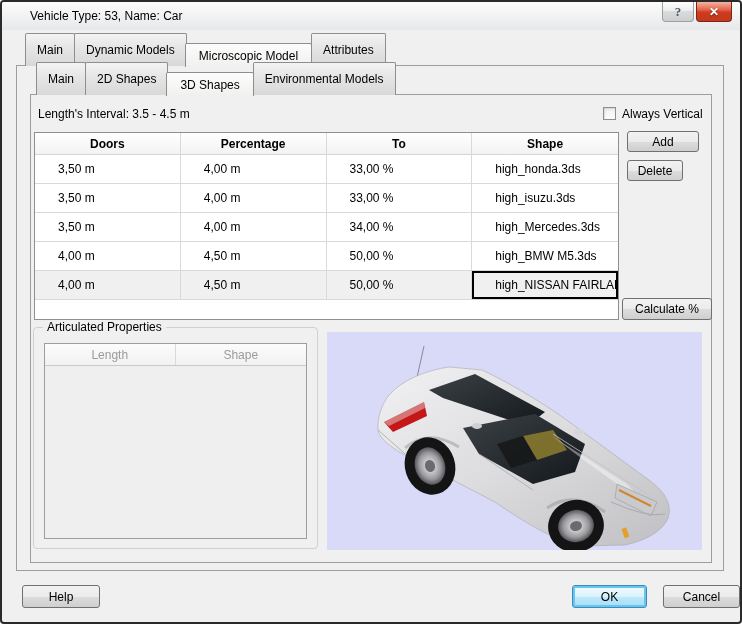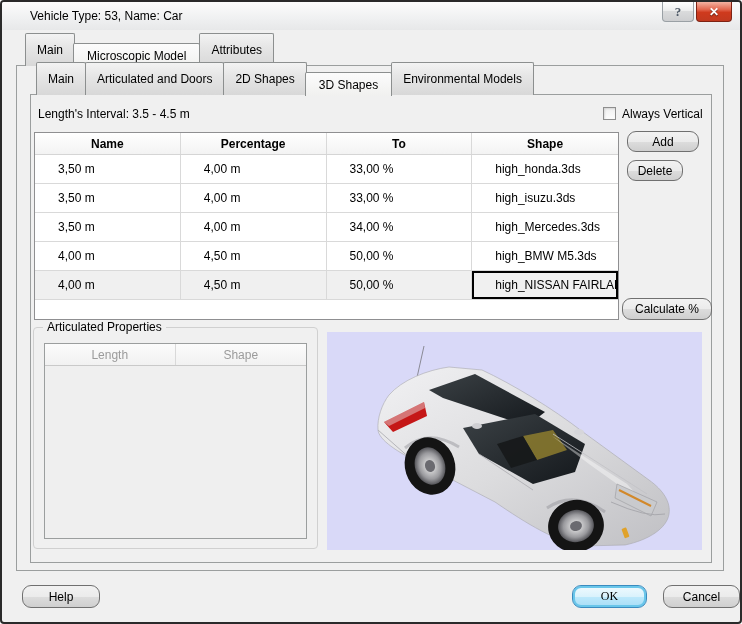--- a/index.html
+++ b/index.html
@@ -72,33 +72,33 @@
     font-weight:bold; border-right:1px solid #d9d9d9;
   }
   .st-header > div:last-child { border-right:none; }
   .st-row { display:grid; grid-template-columns:repeat(4,1fr); height:29px; border-bottom:1px solid #d9d9d9; }
   .st-row > div { display:flex; align-items:center; padding-left:23px; border-right:1px solid #d9d9d9; overflow:hidden; white-space:nowrap; }
   .st-row > div:last-child { border-right:none; }
   .st-row.selected { background:#f0f0f0; }
   .sel-cell { box-shadow:inset 0 0 0 2px #000; }
   .btn {
     position:absolute; z-index:4;
-    border:1px solid #707070; border-radius:9px;
+    border:1px solid #707070; border-radius:3px;
     background:linear-gradient(#f2f2f2,#ebebeb 50%,#dddddd 50%,#cfcfcf);
     font-family:"Liberation Sans", sans-serif; font-size:12px; color:#000;
     display:flex; align-items:center; justify-content:center; padding:0; cursor:default;
   }
   .btn-add      { left:625px; top:129px; width:72px; height:21px; }
   .btn-delete   { left:625px; top:158px; width:56px; height:21px; }
   .btn-calc     { left:620px; top:296px; width:90px; height:22px; }
   .btn-helpf    { left:20px;  top:583px; width:78px; height:23px; z-index:6; }
   .btn-ok       {
     left:570px; top:583px; width:75px; height:23px; z-index:6;
     background:linear-gradient(#f0fafe,#daf2fc 50%,#bde9fb 50%,#a8ddf7);
-    border:1px solid #3a8bbf; box-shadow:inset 0 0 0 2px #69c6ea;font-family:Liberation Serif, serif;
+    border:1px solid #3a8bbf; box-shadow:inset 0 0 0 2px #69c6ea;
   }
   .btn-cancel   { left:661px; top:583px; width:77px; height:23px; z-index:6;text-align:right; }
   
   .groupbox {
     position:absolute; left:31px; top:325px; width:285px; height:222px; z-index:3;
     border:1px solid #d0d0d0; border-radius:4px;
   }
   .group-label { position:absolute; left:9px; top:-8px; background:#f0f0f0; padding:0 4px; white-space:nowrap; }
   .art-table {
     position:absolute; left:10px; top:15px; width:263px; height:196px;
@@ -129,41 +129,41 @@
   </div>
   <div class="cap-btn help">
     <span class="qmark">?</span>
   </div>
   <div class="cap-btn close">
     <span class="xmark">✕</span>
   </div>
 
   <div class="tabrow tabrow1">
     <div class="tab">Main</div>
+    <div class="tab">Dynamic Models</div>
     <div class="tab active">Microscopic Model</div>
     <div class="tab">Attributes</div>
   </div>
   <div class="pane pane1"></div>
 
   <div class="tabrow tabrow2">
     <div class="tab">Main</div>
-    <div class="tab">Articulated and Doors</div>
     <div class="tab">2D Shapes</div>
     <div class="tab active">3D Shapes</div>
     <div class="tab">Environmental Models</div>
   </div>
   <div class="pane pane2"></div>
 
   <div class="interval-label">Length's Interval: 3.5 - 4.5 m</div>
   <div class="chk"></div>
   <div class="chk-label">Always Vertical</div>
 
   <div class="shapes-table">
     <div class="st-header">
-      <div>Name</div>
+      <div>Doors</div>
       <div>Percentage</div>
       <div>To</div>
       <div>Shape</div>
     </div>
     <div class="st-row">
       <div>3,50 m</div>
       <div>4,00 m</div>
       <div>33,00 %</div>
       <div>high_honda.3ds</div>
     </div>

